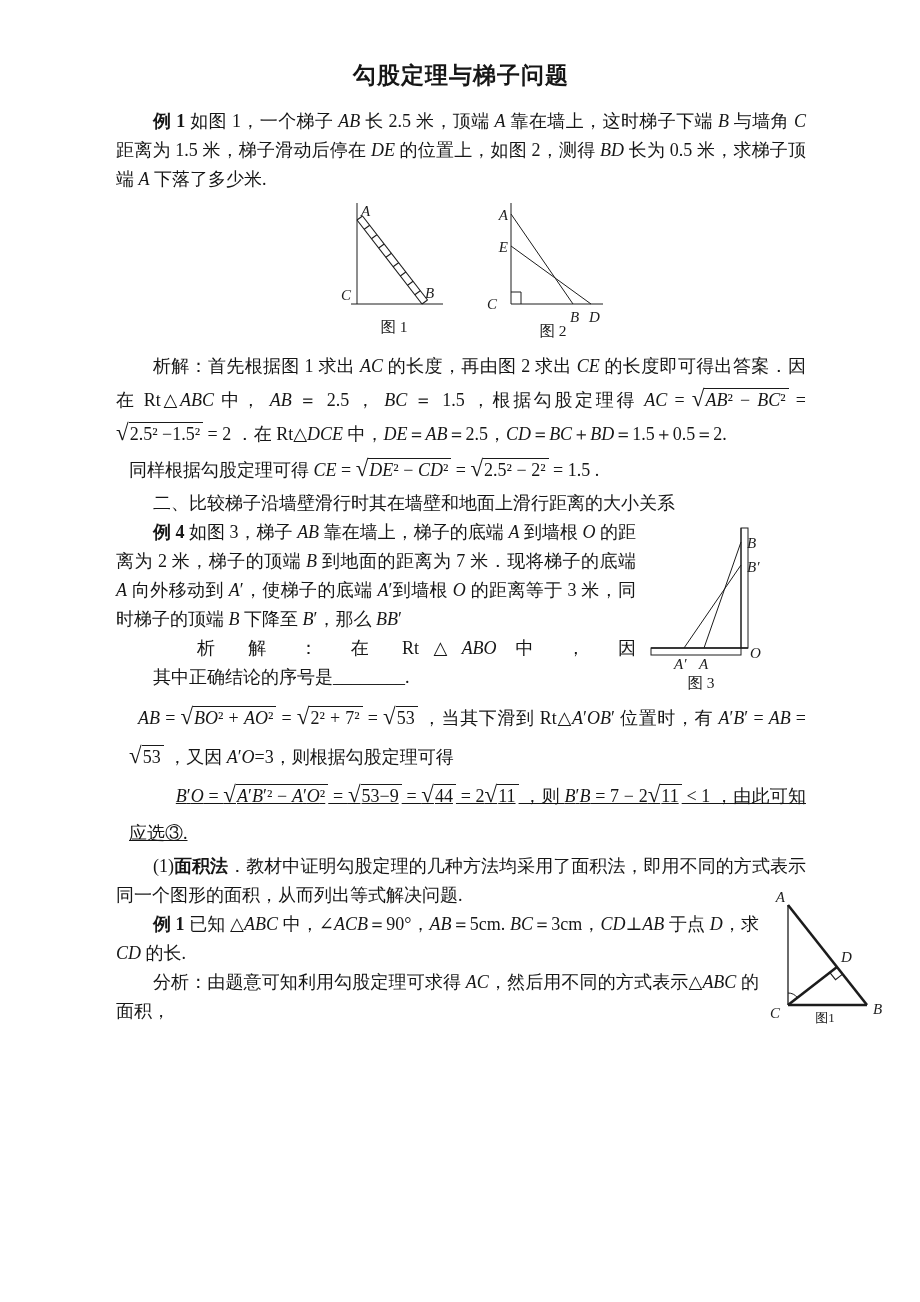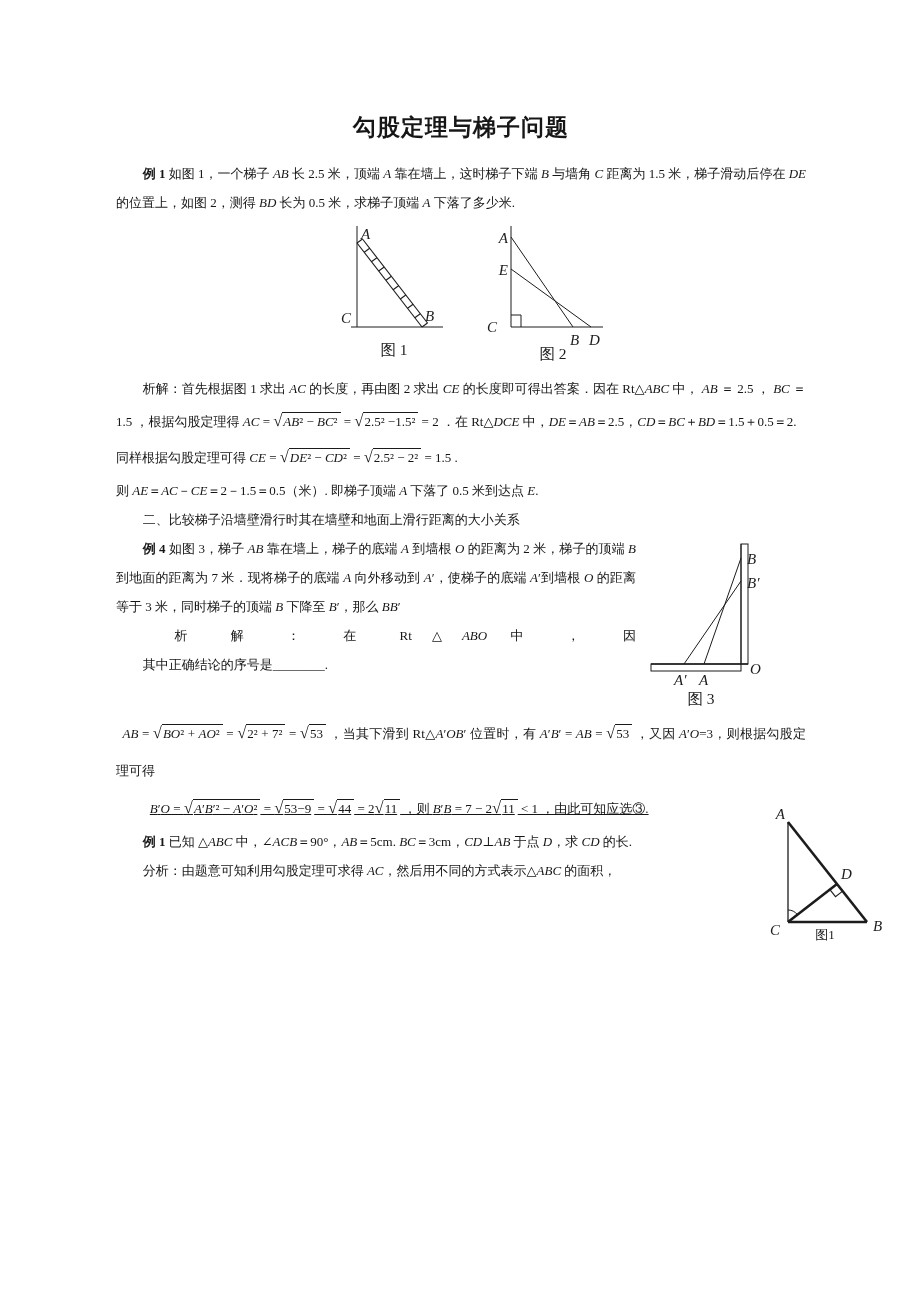--- a/index.html
+++ b/index.html
@@ -2,30 +2,30 @@
 <html><head>
 <meta charset="utf-8">
 <style>
   html,body { margin:0; padding:0; }
   body {
     width:920px; height:1302px; overflow:hidden;
     background:#ffffff; color:#161616;
     font-family:"Liberation Serif","DejaVu Serif",serif;
   }
   .page { position:relative; width:920px; height:1302px; box-sizing:border-box;
-          padding:112px 114px 0 116px; }
+          padding:60px 114px 0 116px; }
   .doc-title { font-size:23px; font-weight:700; text-align:center;
                margin:0 0 16px 0; letter-spacing:1px; }
   .t2 { clear:both; margin:14px 0 16px 0; }
-  .body { font-size:13px; line-height:29px; text-align:justify; margin:0; }
+  .body { font-size:18px; line-height:29px; text-align:justify; margin:0; }
   .ind   { text-indent:2.05em; }
   .ind05 { text-indent:0.5em; }
   .ind25 { text-indent:2.6em;text-decoration:underline; }
   .lh33  { line-height:32px; }
-  .fm    { line-height:37px; }
+  .fm    { line-height:37px;margin-left:13px; }
   .h-bold { font-weight:400; text-indent:2.05em; }
   .spread { text-align-last:justify; text-indent:4.5em; }
   .clearR { clear:right; }
   i { font-style:italic; }
   
   .rad  { white-space:nowrap; }
   .rsign{ font-size:1.28em; }
   .rbar { border-top:1.4px solid #1a1a1a; padding:1px 3px 0 1px; }
   
   .fig-row { display:flex; justify-content:center; align-items:flex-end;
@@ -82,21 +82,20 @@
       <text x="23" y="54" text-anchor="end">E</text>
       <text x="12" y="111" text-anchor="end">C</text>
       <text x="85" y="124">B</text>
       <text x="104" y="124">D</text>
       <text x="68" y="138" text-anchor="middle" class="cap">图 2</text>
     </svg>
   </div>
 
   <p class="body ind lh33">析解：首先根据图 1 求出 <i>AC</i> 的长度，再由图 2 求出 <i>CE</i> 的长度即可得出答案．因在 Rt△<i>ABC</i> 中， <i>AB</i> ＝ 2.5 ， <i>BC</i> ＝ 1.5 ，根据勾股定理得 <i>AC</i> = <span class="rad"><span class="rsign">√</span><span class="rbar"><i>AB</i>² − <i>BC</i>²</span></span> = <span class="rad"><span class="rsign">√</span><span class="rbar">2.5² −1.5²</span></span> = 2 ．在 Rt△<i>DCE</i> 中，<i>DE</i>＝<i>AB</i>＝2.5，<i>CD</i>＝<i>BC</i>＋<i>BD</i>＝1.5＋0.5＝2.</p>
   <p class="body fm">同样根据勾股定理可得 <i>CE</i> = <span class="rad"><span class="rsign">√</span><span class="rbar"><i>DE</i>² − <i>CD</i>²</span></span> = <span class="rad"><span class="rsign">√</span><span class="rbar">2.5² − 2²</span></span> = 1.5 .</p>
-  <p class="body">则 <i>AE</i>＝<i>AC</i>－<i>CE</i>＝2－1.5＝0.5（米）. 即梯子顶端 <i>A</i> 下落了 0.5 米到达点 <i>E</i>.</p>
   <p class="body h-bold">二、比较梯子沿墙壁滑行时其在墙壁和地面上滑行距离的大小关系</p>
 
   <svg class="fig fig3-float" width="172" height="178" viewBox="0 0 172 178">
     <defs>
       <pattern id="hatch" width="5" height="5" patternUnits="userSpaceOnUse" patternTransform="rotate(45)">
         <line x1="0" y1="0" x2="0" y2="5" stroke="#2a2a2a" stroke-width="1"></line>
       </pattern>
     </defs>
     <rect x="95" y="10" width="7" height="120" fill="url(#hatch)" stroke="none"></rect>
     <line x1="95" y1="10" x2="95" y2="130"></line>
@@ -112,20 +111,21 @@
     <text x="55" y="170" text-anchor="middle" class="cap">图 3</text>
   </svg>
 
   <p class="body ind"><b>例 4</b>  如图 3，梯子 <i>AB</i> 靠在墙上，梯子的底端 <i>A</i> 到墙根 <i>O</i> 的距离为 2 米，梯子的顶端 <i>B</i> 到地面的距离为 7 米．现将梯子的底端 <i>A</i> 向外移动到 <i>A</i>′，使梯子的底端 <i>A</i>′到墙根 <i>O</i> 的距离等于 3 米，同时梯子的顶端 <i>B</i> 下降至 <i>B</i>′，那么 <i>BB</i>′</p>
   <p class="body spread">析 解 ： 在 Rt△<i>ABO</i> 中 ， 因</p>
   <p class="body ind">其中正确结论的序号是________.</p>
   <p class="body fm ind05 clearR"><i>AB</i> = <span class="rad"><span class="rsign">√</span><span class="rbar"><i>BO</i>² + <i>AO</i>²</span></span> = <span class="rad"><span class="rsign">√</span><span class="rbar">2² + 7²</span></span> = <span class="rad"><span class="rsign">√</span><span class="rbar">53</span></span> ，当其下滑到 Rt△<i>A</i>′<i>OB</i>′ 位置时，有 <i>A</i>′<i>B</i>′ = <i>AB</i> = <span class="rad"><span class="rsign">√</span><span class="rbar">53</span></span> ，又因 <i>A</i>′<i>O</i>=3，则根据勾股定理可得</p>
   <p class="body fm ind25"><i>B</i>′<i>O</i> = <span class="rad"><span class="rsign">√</span><span class="rbar"><i>A</i>′<i>B</i>′² − <i>A</i>′<i>O</i>²</span></span> = <span class="rad"><span class="rsign">√</span><span class="rbar">53−9</span></span> = <span class="rad"><span class="rsign">√</span><span class="rbar">44</span></span> = 2<span class="rad"><span class="rsign">√</span><span class="rbar">11</span></span> ，则 <i>B</i>′<i>B</i> = 7 − 2<span class="rad"><span class="rsign">√</span><span class="rbar">11</span></span> &lt; 1 ，由此可知应选③.</p>
 
 
+  <p class="body ind">(1)<b>面积法</b>．教材中证明勾股定理的几种方法均采用了面积法，即用不同的方式表示同一个图形的面积，从而列出等式解决问题.</p>
 
   <svg class="fig fig4-float" width="145" height="152" viewBox="0 0 145 152">
     <g>
       <line x1="21" y1="15" x2="21" y2="115" stroke-width="1.3"></line>
       <line x1="21" y1="115" x2="100" y2="115" stroke-width="2.6"></line>
       <line x1="21" y1="15" x2="100" y2="115" stroke-width="2.6"></line>
       <line x1="21" y1="115" x2="70" y2="77" stroke-width="2.6"></line>
     </g>
     <polyline points="75.6,84.1 68.5,89.7 62.9,82.6" stroke-width="1.1"></polyline>
     <path d="M 21 103 A 12 12 0 0 1 30.4 107.6" stroke-width="1"></path>

